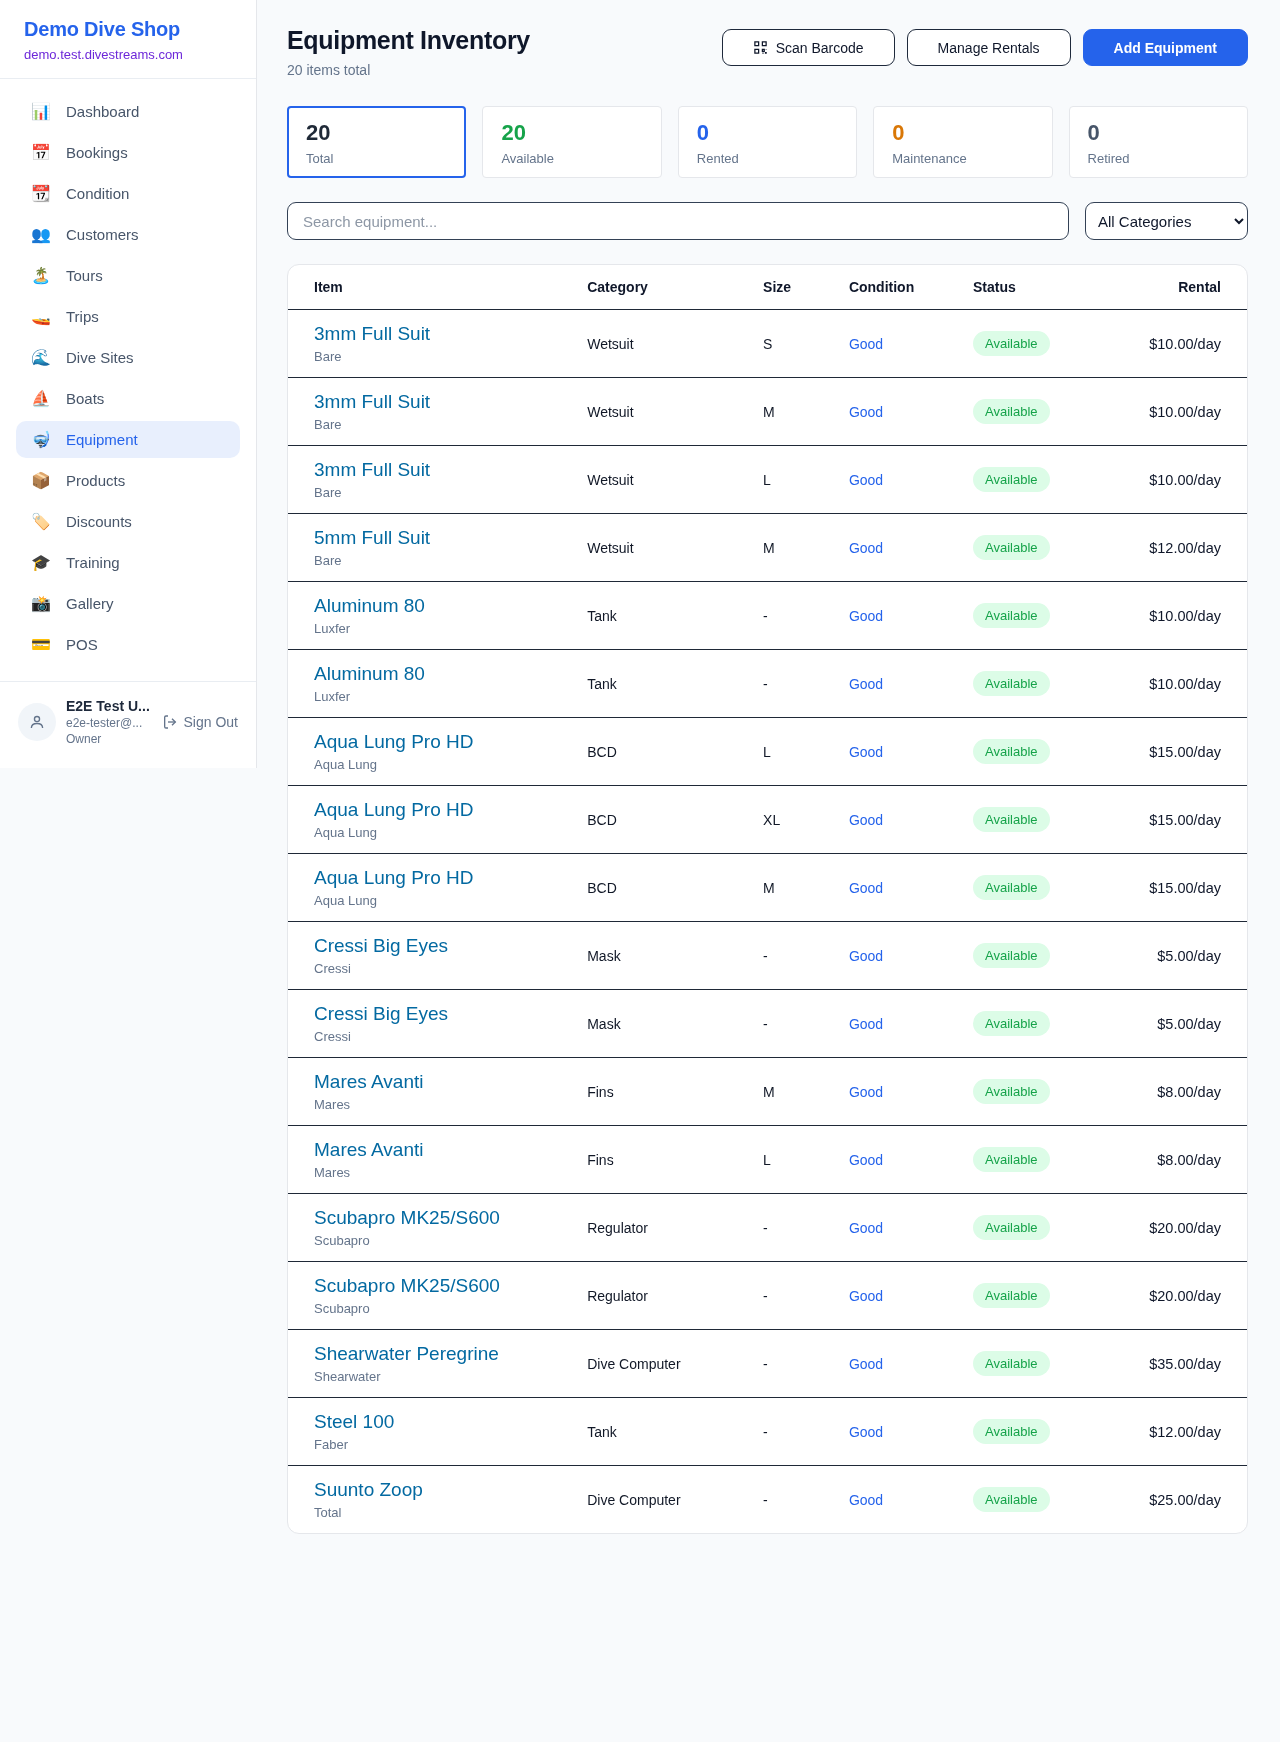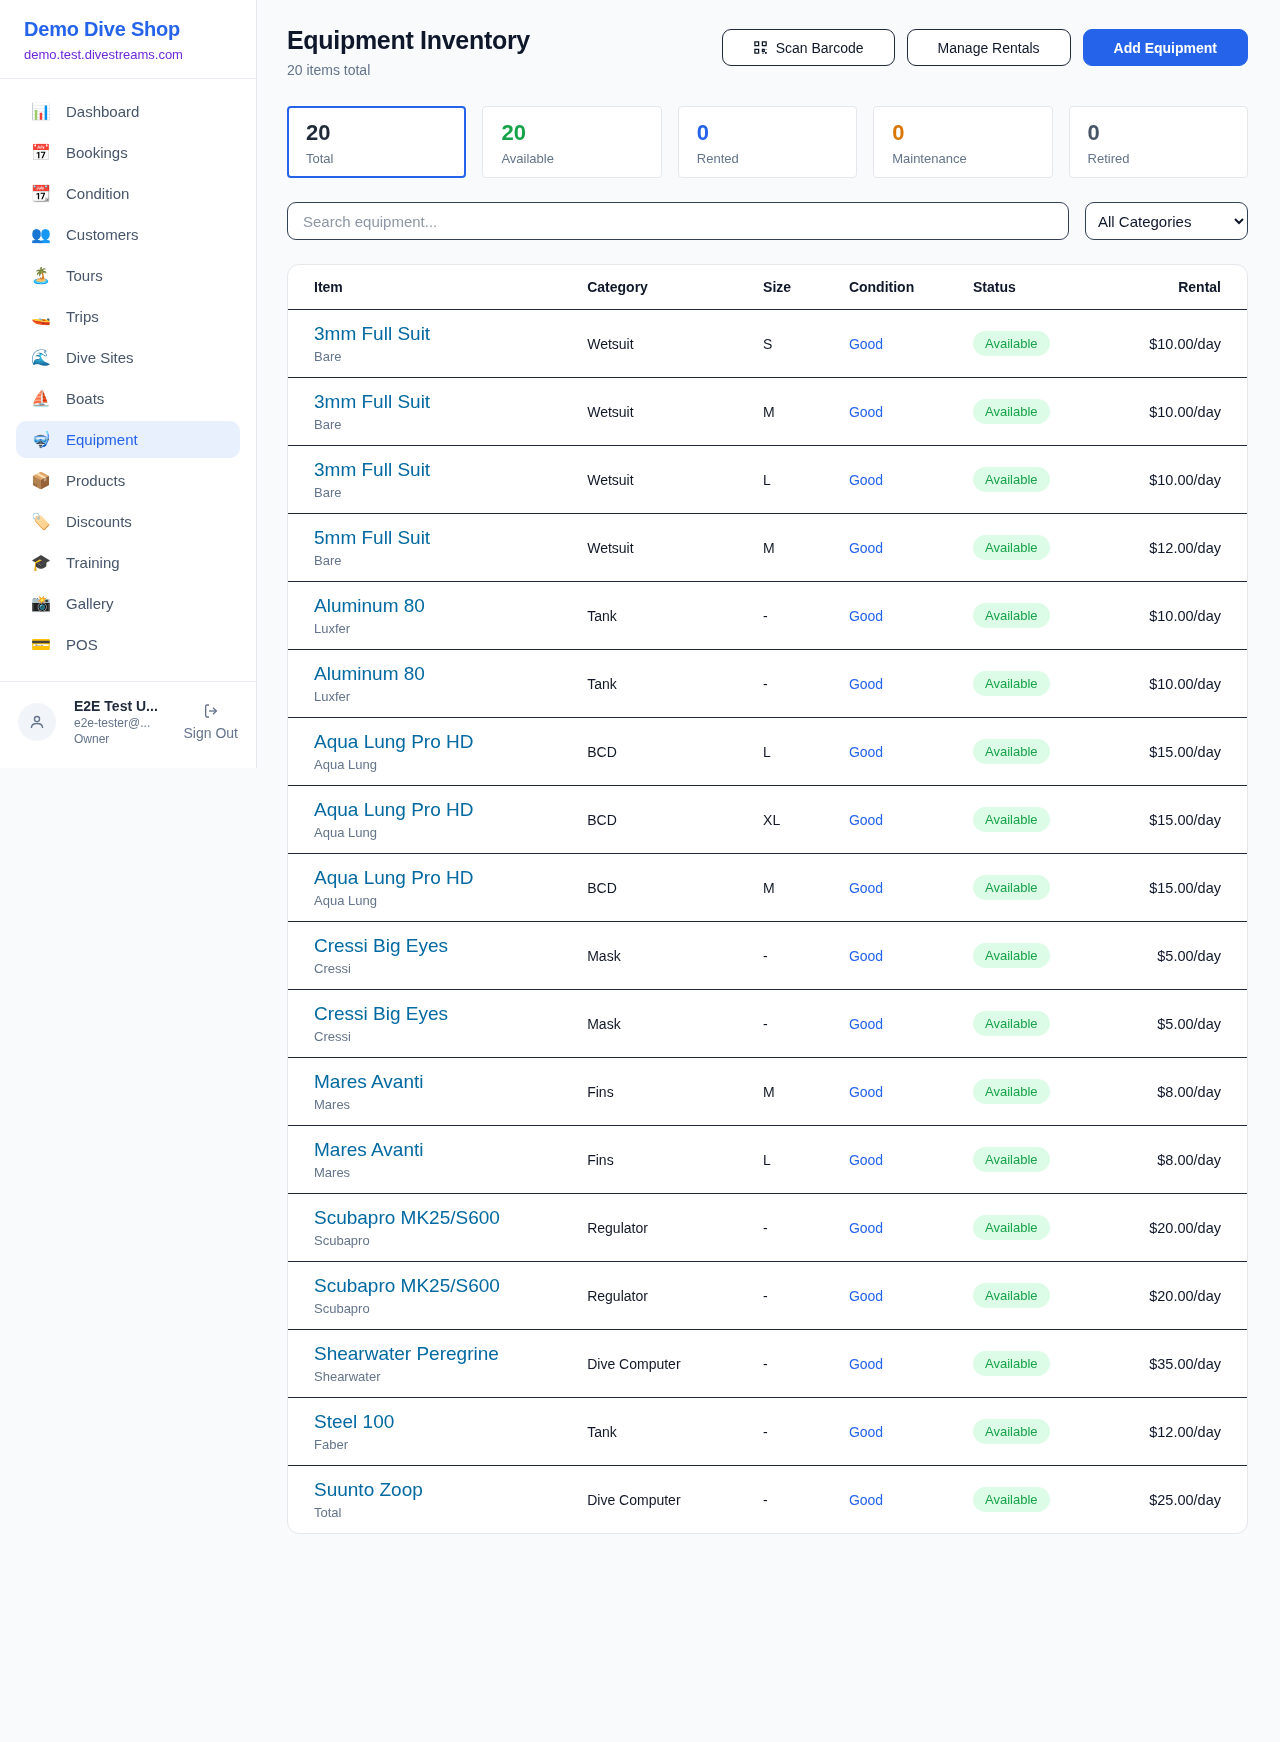--- a/index.html
+++ b/index.html
@@ -11,24 +11,24 @@
   .sidebar-head { padding:18px 24px 16px 24px; border-bottom:1px solid #e9edf2; }
   .brand { color:#2563eb; font-size:20px; font-weight:800; letter-spacing:-.2px; }
   .brand-domain { color:#6d28d9; font-size:13px; margin-top:6px; }
   .nav { padding:14px 16px; }
   .nav-item { display:flex; align-items:center; gap:14px; padding:10px 14px; border-radius:10px;
               color:#475569; font-size:15px; cursor:pointer; margin-bottom:4px; }
   .nav-item.active { background:#e8effd; color:#2563eb; }
   .nav-icon { width:22px; text-align:center; font-size:16px; line-height:1; }
   .sidebar-foot { border-top:1px solid #e9edf2; padding:16px 18px 22px 18px; display:flex; align-items:center; gap:10px; }
   .avatar { width:38px; height:38px; border-radius:50%; background:#f1f5f9; display:flex; align-items:center; justify-content:center; flex:0 0 38px; }
-  .user-meta { flex:1; min-width:0;margin-left:8px; }
+  .user-meta { flex:1; min-width:0; }
   .user-name { font-size:14px; font-weight:700; color:#1e293b; white-space:nowrap; }
   .user-email, .user-role { font-size:12px; color:#64748b; margin-top:2px; white-space:nowrap; }
-  .signout { display:flex; align-items:center; gap:6px; color:#64748b; font-size:14px; cursor:pointer; white-space:nowrap;flex-direction:column; }
+  .signout { display:flex; align-items:center; gap:6px; color:#64748b; font-size:14px; cursor:pointer; white-space:nowrap; }
 
   
   .main { flex:1; padding:26px 32px 12px 30px; min-width:0; }
   .page-head { display:flex; justify-content:space-between; align-items:flex-start; }
   .page-title { font-size:25px; font-weight:800; color:#0f172a; letter-spacing:-.3px; }
   .page-sub { font-size:14px; color:#64748b; margin-top:7px; }
   .head-actions { display:flex; gap:12px; align-items:center; margin-top:3px; }
   .btn { display:inline-flex; align-items:center; gap:8px; height:37px; padding:0 30px; border-radius:9px;
          font-size:14px; font-weight:500; background:#ffffff; border:1px solid #1e293b; color:#0f172a; cursor:pointer;
          font-family:"Liberation Sans", sans-serif; }

